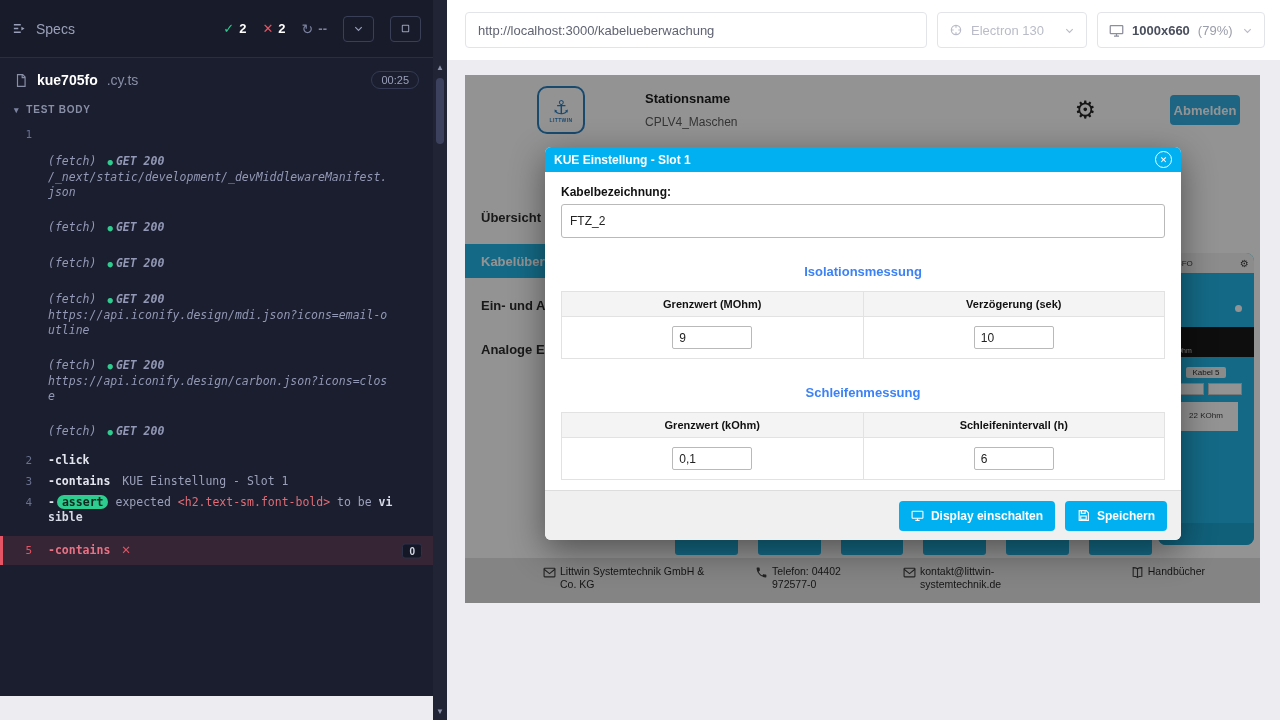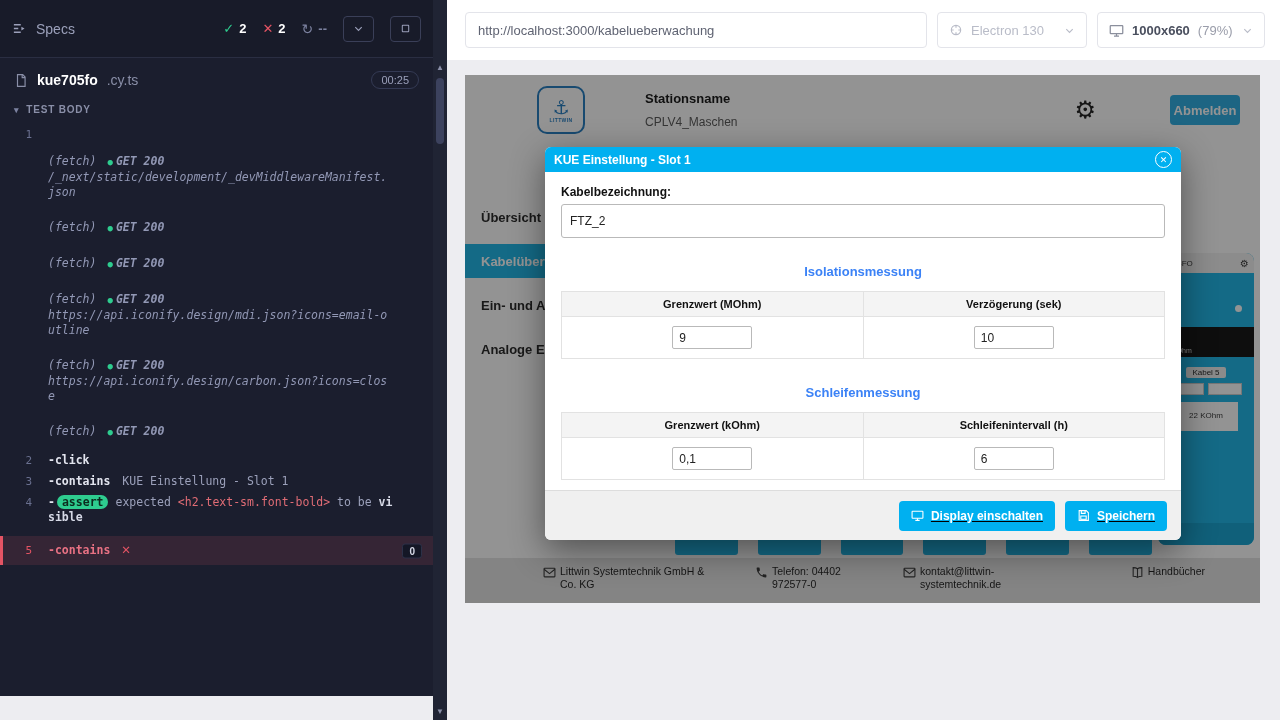--- a/index.html
+++ b/index.html
@@ -117,21 +117,21 @@
   .modal-title { font-size:12px; font-weight:bold; }
   .modal-close { margin-left:auto; width:17px; height:17px; border:1.5px solid #fff; border-radius:50%; display:flex; align-items:center; justify-content:center; font-size:9px; color:#fff; cursor:pointer; font-family:"DejaVu Sans",sans-serif; }
   .modal-body { padding:13px 16px 0; flex:1; }
   .field-label { font-size:12px; font-weight:bold; color:#111; }
   .field-input { width:100%; height:25px; border:1px solid #b9b9b9; border-radius:3px; margin-top:5px; padding:16px 8px; font-size:12px; color:#222; font-family:inherit; }
   .section-heading { text-align:center; font-size:13px; font-weight:bold; color:#3b82f6; margin-top:26px; }
   .m-table { width:100%; border-collapse:collapse; margin-top:12px; }
   .m-table th { background:#f4f4f4; border:1px solid #e2e2e2; font-size:11px; font-weight:bold; padding:6px 0; color:#111; width:50%; }
   .m-table td { border:1px solid #e2e2e2; text-align:center; padding:9px 0; }
   .cell-input { width:80px; height:23px; border:1px solid #b9b9b9; border-radius:2px; padding:0 6px; font-size:12px; color:#222; font-family:inherit; }
-  .modal-footer { height:50px; background:#f0f0f0; border-top:1px solid #ddd; border-radius:0 0 6px 6px; display:flex; align-items:center; justify-content:flex-end; gap:10px; padding:0 14px; flex:0 0 50px;text-decoration:underline; }
+  .modal-footer { height:50px; background:#f0f0f0; border-top:1px solid #ddd; border-radius:0 0 6px 6px; display:flex; align-items:center; justify-content:flex-end; gap:10px; padding:0 14px; flex:0 0 50px; }
   .m-btn { height:30px; background:#00b0f0; color:#fff; border:none; border-radius:4px; font-size:12px; font-weight:bold; display:flex; align-items:center; gap:7px; padding:0 12px; font-family:inherit; cursor:pointer; }
 </style>
 </head>
 <body>
 
 <div id="sidebar">
   <div class="sb-header">
     <div class="specs-btn">
       <span>
         <svg width="15" height="15" viewBox="0 0 24 24" fill="none" stroke="#9ba0ba" stroke-width="2.2">

